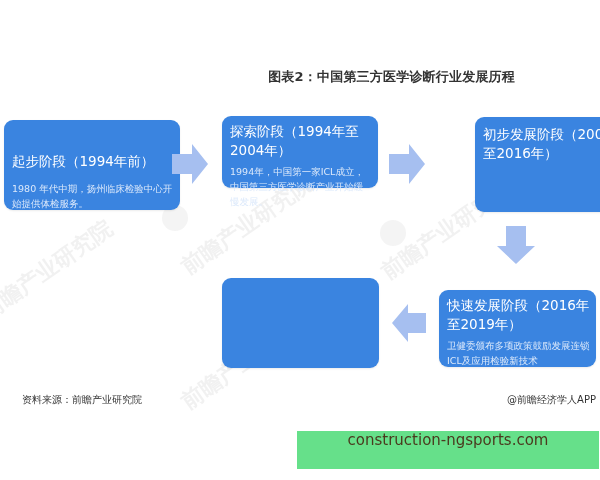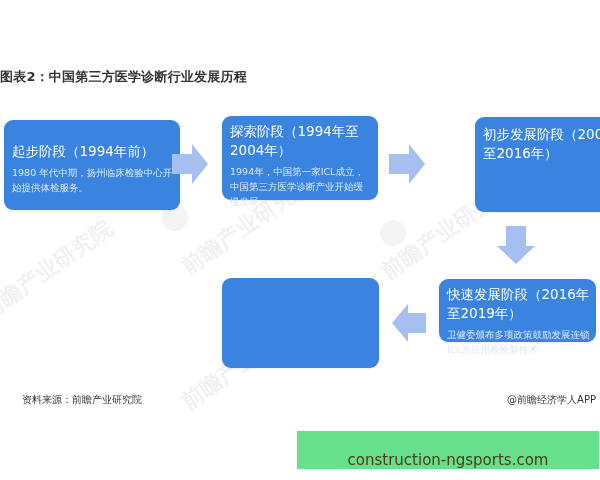--- a/index.html
+++ b/index.html
@@ -3,21 +3,21 @@
   <meta charset="utf-8">
   <style>
     html, body { margin: 0; padding: 0; }
     body {
       width: 600px; height: 480px; position: relative; overflow: hidden;
       background: #ffffff;
       font-family: "DejaVu Sans", "Liberation Sans", sans-serif;
     }
     .title {
       position: absolute; left: 0; width: 515px; top: 68px;
-      text-align: left; font-size: 13px; font-weight: bold; color: #333333;
+      text-align: right; font-size: 13px; font-weight: bold; color: #333333;
       letter-spacing: 0.2px;
     }
     .box {
       position: absolute; background: #3a84e0; border-radius: 9px;
       color: #ffffff; box-sizing: border-box; padding: 6px 6px 6px 8px;
       box-shadow: 0 1px 2px rgba(0,0,0,0.08);
     }
     .box .head { font-size: 13.5px; line-height: 19px; color: #ffffff; }
     .box .body { font-size: 9.5px; line-height: 15px; color: #dce9fb; margin-top: 4px; }
     .arrow { position: absolute; }
@@ -31,51 +31,51 @@
       background: rgba(210,210,210,0.25);
     }
     .source {
       position: absolute; left: 22px; top: 393px; font-size: 10px; color: #333333;
     }
     .credit {
       position: absolute; right: 4px; top: 393px; font-size: 10px; color: #333333;
     }
     .banner {
       position: absolute; left: 297px; top: 431px; width: 302px; height: 38px;
-      background: #66e08a; display: flex; align-items: flex-end; justify-content: center;
+      background: #66e08a; display: flex; align-items: flex-start; justify-content: center;
       font-size: 15px; color: #4a3a1e; font-family: "DejaVu Sans", sans-serif;
     }
   </style>
 </head>
 <body>
 
 <div class="watermark" style="left:-30px; top:255px;">前瞻产业研究院</div>
 <div class="watermark" style="left:170px; top:210px;">前瞻产业研究院</div>
 <div class="watermark" style="left:370px; top:215px;">前瞻产业研究院</div>
 <div class="watermark" style="left:170px; top:345px;">前瞻产业研究院</div>
 <div class="wm-circle" style="left:162px; top:205px;"></div>
 <div class="wm-circle" style="left:380px; top:220px;"></div>
 
 <div class="title">图表2：中国第三方医学诊断行业发展历程</div>
 
-<div class="box" style="left:4px; top:120px; width:176px; height:90px; padding-top:22px;">
+<div class="box" style="left:4px; top:120px; width:176px; height:90px; padding-top:32px;">
   <div class="head">起步阶段（1994年前）</div>
-  <div class="body" style="margin-top:4px;">1980 年代中期，扬州临床检验中心开始提供体检服务。</div>
+  <div class="body" style="margin-top:10px;">1980 年代中期，扬州临床检验中心开始提供体检服务。</div>
 </div>
 
-<div class="box" style="left:222px; top:116px; width:156px; height:84px;">
+<div class="box" style="left:222px; top:116px; width:156px; height:72px;">
   <div class="head">探索阶段（1994年至2004年）</div>
   <div class="body">1994年，中国第一家ICL成立，中国第三方医学诊断产业开始缓慢发展。</div>
 </div>
 
 <div class="box" style="left:439px; top:117px; width:157px; height:95px; padding-top:8px;margin-left:36px;">
   <div class="head">初步发展阶段（2004年至2016年）</div>
 </div>
 
-<div class="box" style="left:439px; top:279px; width:157px; height:63px;">
+<div class="box" style="left:439px; top:290px; width:157px; height:77px;">
   <div class="head">快速发展阶段（2016年至2019年）</div>
   <div class="body">卫健委颁布多项政策鼓励发展连锁ICL及应用检验新技术</div>
 </div>
 
 <div class="box" style="left:222px; top:278px; width:157px; height:90px;">
 </div>
 
 <svg class="arrow" style="left:172px; top:144px;" width="36" height="40" viewBox="0 0 36 40">
   <polygon points="0,10 20,10 20,0 36,20 20,40 20,30 0,30" fill="#a6bff0"></polygon>
 </svg>

